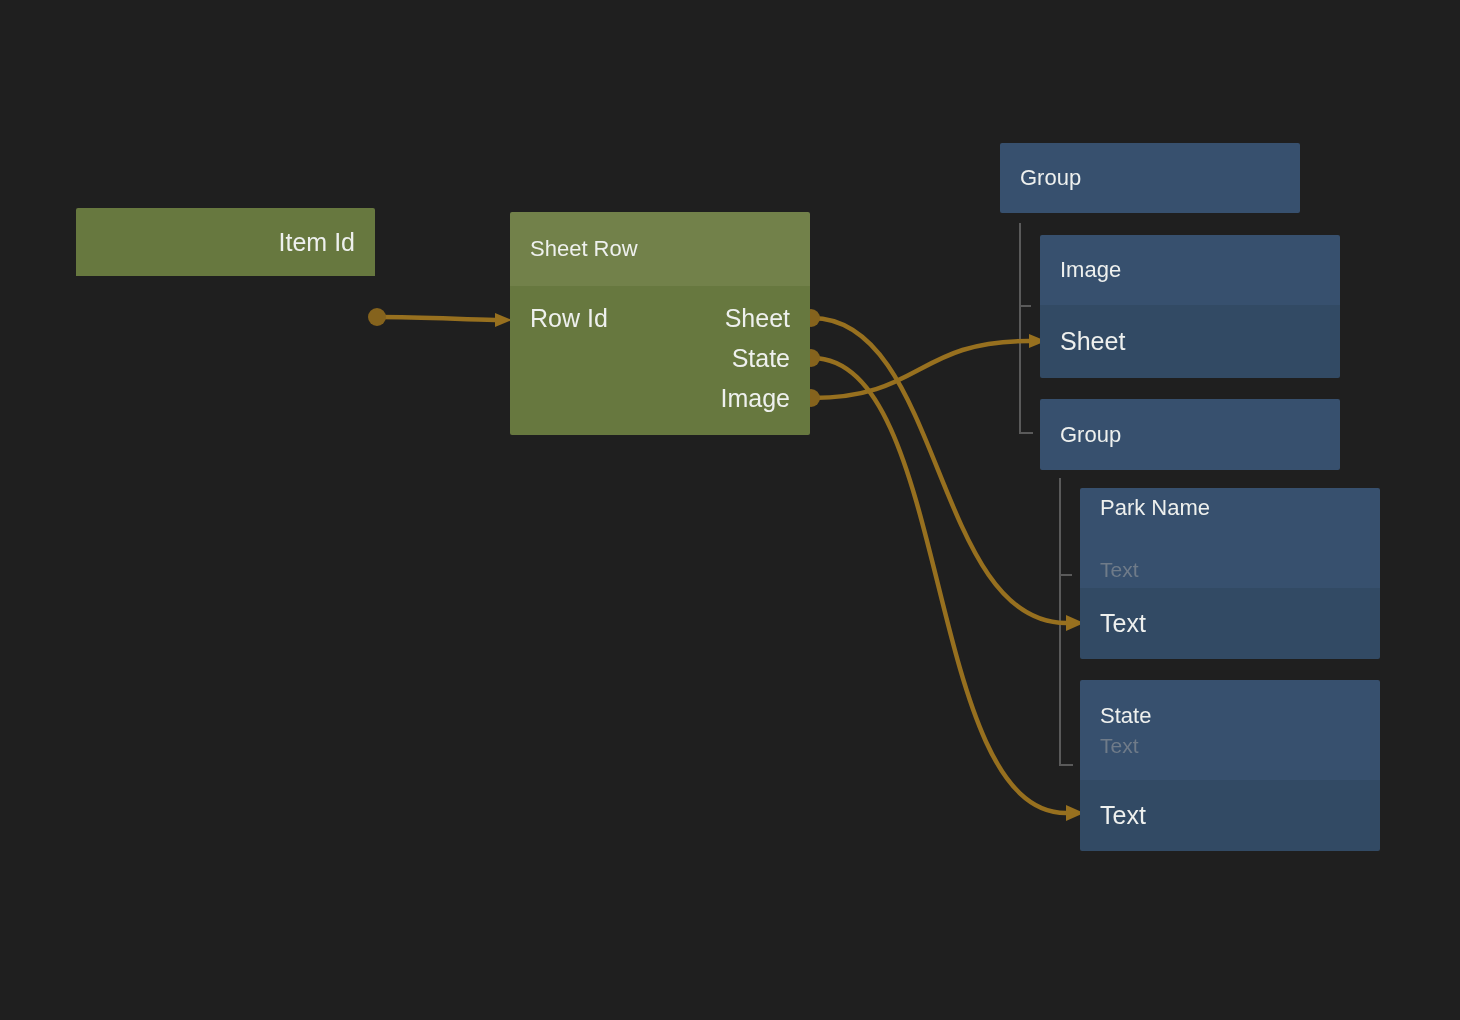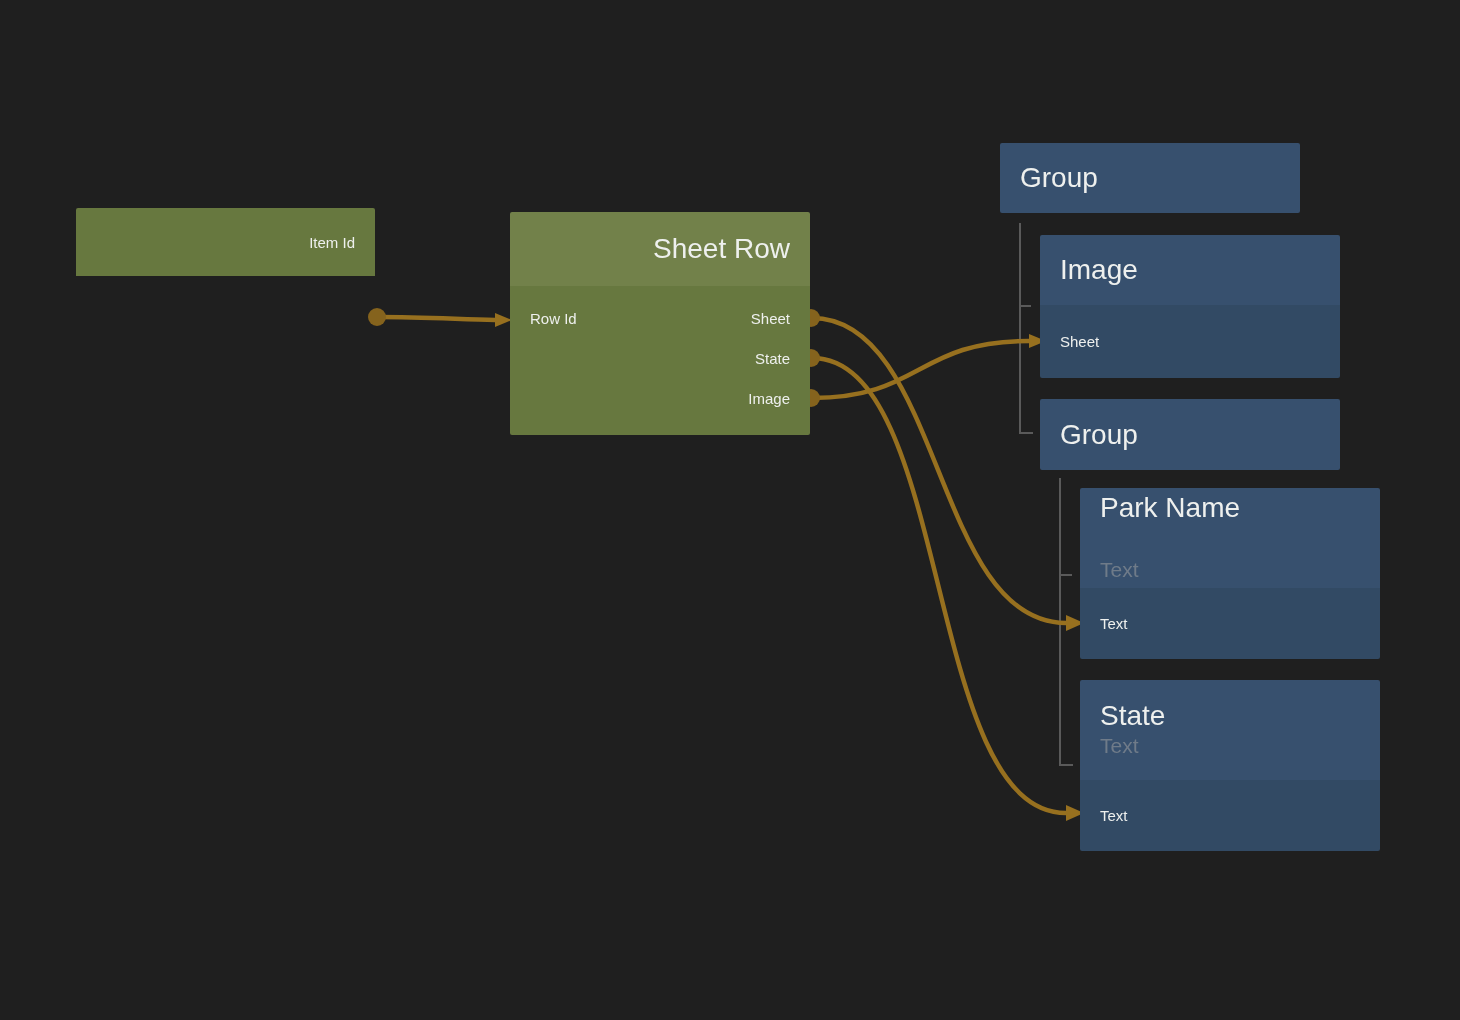--- a/index.html
+++ b/index.html
@@ -53,21 +53,21 @@
     overflow: hidden;
   }
   .node .hdr {
     display: flex;
     flex-direction: column;
     justify-content: center;
     padding: 0 20px;
   }
   .node .hdr .title {
     color: var(--text-primary);
-    font-size: 28px;
+    font-size: 22px;
     line-height: 26px;
     white-space: nowrap;
   }
   .node .hdr .subtitle {
     color: var(--text-subtitle);
     font-size: 21px;
     line-height: 25px;
     margin-top: 4px;
     white-space: nowrap;
   }
@@ -79,21 +79,21 @@
   .prow {
     display: flex;
     align-items: center;
     justify-content: space-between;
     padding: 0 20px;
     height: 40px;
   }
   .prow.fill { height: 100%; }
   .plabel {
     color: var(--text-primary);
-    font-size: 15px;
+    font-size: 25px;
     white-space: nowrap;
   }
   .spacer { flex: 1; }
 </style>
 </head>
 <body>
 
 <div class="canvas">
 
   <svg class="wires" viewBox="0 0 1460 1020">
@@ -122,21 +122,21 @@
   <div class="node green" style="left:76px; top:208px; width:299px; height:143px;">
     <div class="body" style="height:68px;">
       <div class="prow fill">
         <span class="spacer"></span>
         <span class="plabel">Item Id</span>
       </div>
     </div>
   </div>
 
   <div class="node green" style="left:510px; top:212px; width:300px; height:223px;">
-    <div class="hdr" style="height:74px;align-items:flex-end;">
+    <div class="hdr" style="height:74px;">
       <span class="title">Sheet Row</span>
     </div>
     <div class="body" style="height:149px; padding-top:12px;">
       <div class="prow">
         <span class="plabel">Row Id</span>
         <span class="plabel">Sheet</span>
       </div>
       <div class="prow">
         <span class="spacer"></span>
         <span class="plabel">State</span>

